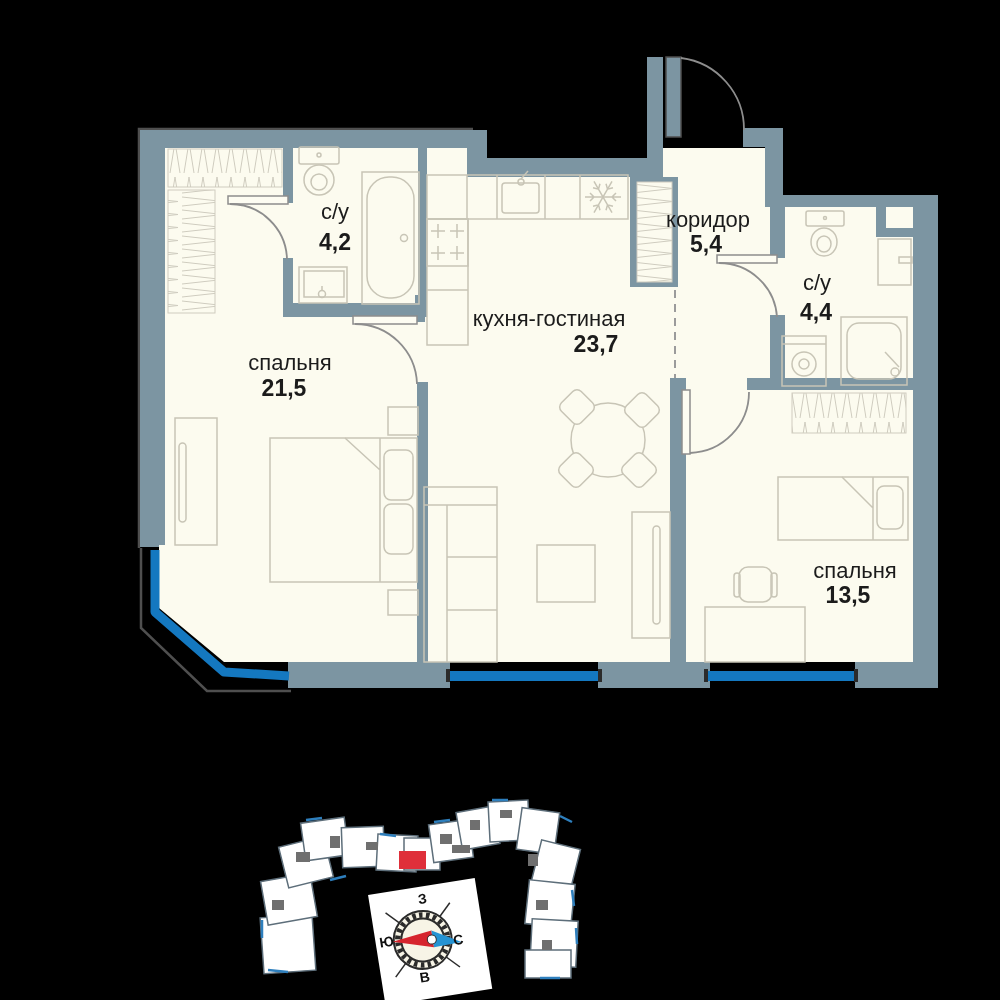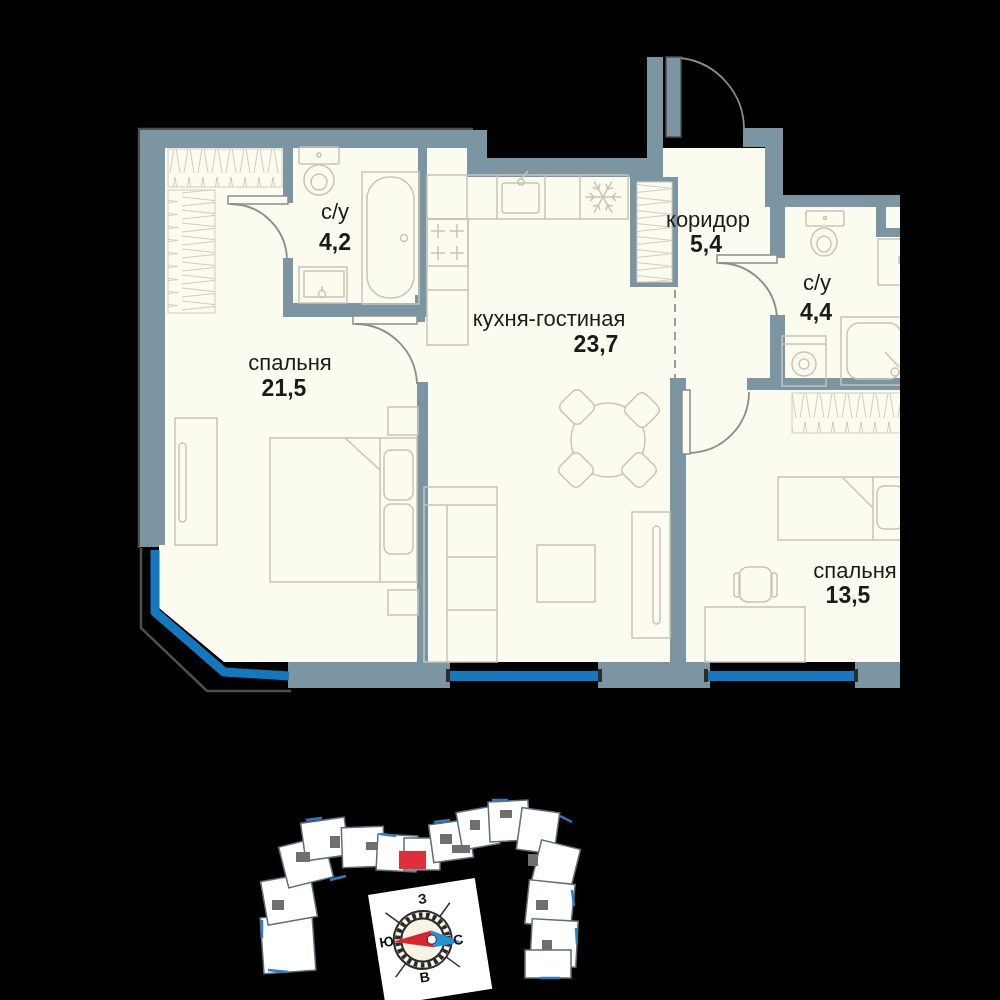--- a/index.html
+++ b/index.html
@@ -1,16 +1,16 @@
 <!DOCTYPE html>
 <html style="--wall: #7c95a2; --floor: #fcfbef; --window-blue: #1478c0; --highlight-red: #df2f3a; --compass-red: #d6252e; --compass-blue: #2593d3;"><head>
 <meta charset="utf-8">
 <style>
   html,body{margin:0;padding:0;background:#000;}
-  #stage{position:relative;width:900px;height:1000px;background:#000;overflow:hidden;}
+  #stage{position:relative;width:1000px;height:1000px;background:#000;overflow:hidden;}
   svg{display:block;}
   .wall{fill:var(--wall,#7c95a2);}
   .floor{fill:var(--floor,#fcfbef);}
   .furn{fill:none;stroke:#c8c5b6;stroke-width:1.5;}
   .furnf{fill:var(--floor,#fcfbef);stroke:#c8c5b6;stroke-width:1.5;}
   .arc{fill:none;stroke:#8d8d8d;stroke-width:1.8;}
   .leaf{fill:#fdfcf2;stroke:#8d8d8d;stroke-width:1.5;}
   .win{fill:var(--window-blue,#1478c0);}
   .winline{fill:none;stroke:var(--window-blue,#1478c0);stroke-width:9;stroke-linejoin:round;}
   .dark{stroke:#4f4f4f;stroke-width:2.5;fill:none;}

